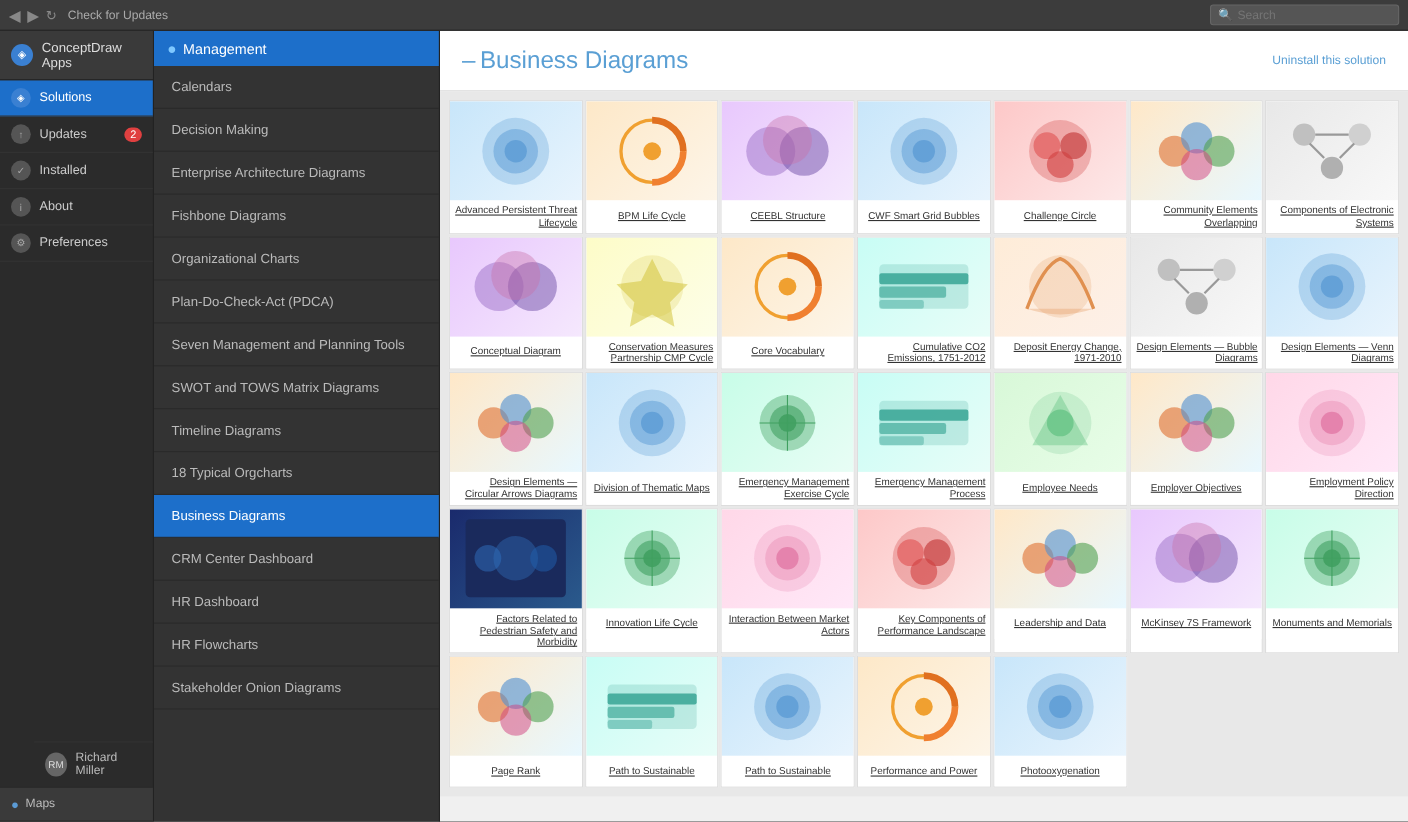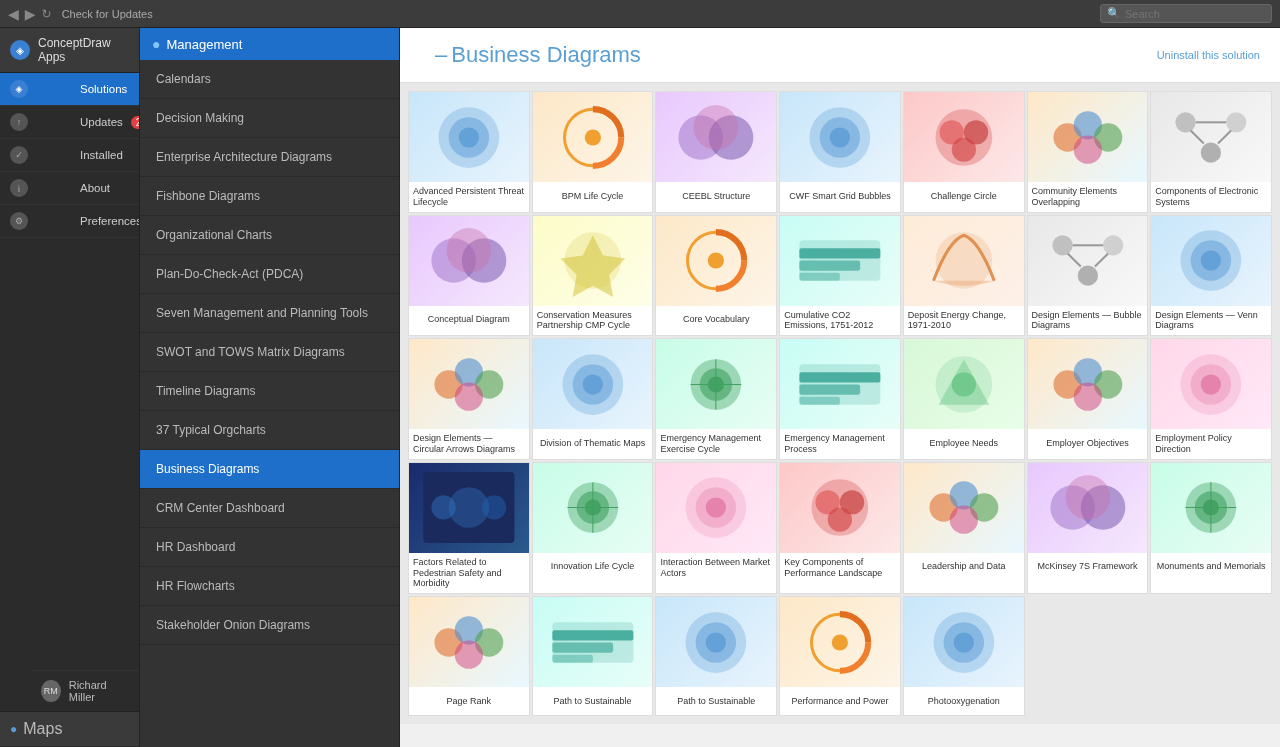--- a/index.html
+++ b/index.html
@@ -22,46 +22,46 @@
     .sidebar { width: 140px; background: #2b2b2b; display: flex; flex-direction: column; flex-shrink: 0; border-right: 1px solid #222; }
     .sidebar-app { display: flex; align-items: center; gap: 8px; padding: 8px 10px; background: #3a3a3a; border-bottom: 1px solid #222; cursor: pointer; }
     .sidebar-app-icon { width: 20px; height: 20px; border-radius: 50%; background: #5b9bd5; display: flex; align-items: center; justify-content: center; font-size: 10px; color: white; flex-shrink: 0; }
     .sidebar-app-label { font-size: 12px; color: #ddd; font-weight: 500; }
     .sidebar-nav { flex: 1; overflow-y: auto; }
     .sidebar-nav-item { display: flex; align-items: center; gap: 8px; padding: 7px 10px; cursor: pointer; border-bottom: 1px solid #333; }
     .sidebar-nav-item.active { background: #1d6fca; }
     .sidebar-nav-icon { width: 18px; height: 18px; border-radius: 50%; display: flex; align-items: center; justify-content: center; font-size: 9px; flex-shrink: 0; }
     .nav-icon-blue { background: #3a80d2; color: white; }
     .nav-icon-gray { background: #555; color: #aaa; }
-    .sidebar-nav-label { font-size: 11.5px; color: #ccc; margin-left: 44px; }
+    .sidebar-nav-label { font-size: 11.5px; color: #ccc; }
     .sidebar-nav-item.active .sidebar-nav-label { color: white; }
     .badge { background: #e04040; color: white; border-radius: 10px; padding: 1px 5px; font-size: 10px; margin-left: auto; }
     .sidebar-bottom { padding: 8px 10px; border-top: 1px solid #333; display: flex; align-items: center; gap: 8px; margin-left: 31px; }
     .user-avatar { width: 22px; height: 22px; border-radius: 50%; background: #666; display: flex; align-items: center; justify-content: center; font-size: 9px; color: #ddd; }
     .user-label { font-size: 11px; color: #bbb; }
 
     
     .middle-panel { width: 260px; background: #333; flex-shrink: 0; overflow-y: auto; border-right: 1px solid #222; }
     .middle-header { background: #1d6fca; padding: 8px 12px; display: flex; align-items: center; gap: 6px; }
     .middle-header-icon { color: #7ec8ff; font-size: 14px; }
     .middle-header-label { color: white; font-size: 13px; font-weight: 500; }
     .middle-item { padding: 12px 16px; border-bottom: 1px solid #2a2a2a; cursor: pointer; color: #bbb; font-size: 12px; }
     .middle-item.active { background: #1d6fca; color: white; }
 
     
     .content { flex: 1; background: #f0f0f0; overflow-y: auto; }
     .content-header { background: white; padding: 14px 20px; border-bottom: 1px solid #ddd; display: flex; justify-content: space-between; align-items: center; }
-    .content-title { font-size: 22px; color: #5a9fd4; font-weight: 300; margin-left: 15px; }
+    .content-title { font-size: 22px; color: #5a9fd4; font-weight: 300; }
     .content-title-dash { color: #5a9fd4; margin-right: 4px; }
     .uninstall-link { font-size: 11px; color: #5a9fd4; cursor: pointer; text-decoration: none; }
     .grid { display: grid; grid-template-columns: repeat(7, 1fr); gap: 0; padding: 8px; background: #e8e8e8; gap: 2px; }
     .grid-item { background: white; border: 1px solid #ddd; cursor: pointer; overflow: hidden; }
     .grid-thumb { width: 100%; height: 90px; background: #f5f5f5; display: flex; align-items: center; justify-content: center; overflow: hidden; position: relative; }
     .grid-thumb svg { width: 90%; height: 90%; }
-    .grid-label { padding: 4px 4px; font-size: 9px; color: #333; text-align: left; min-height: 28px; display: flex; align-items: center; justify-content: center; line-height: 1.2; background: white; }
+    .grid-label { padding: 4px 4px; font-size: 9px; color: #333; text-align: right; min-height: 28px; display: flex; align-items: center; justify-content: center; line-height: 1.2; background: white; text-decoration: underline; }
 
     
     ::-webkit-scrollbar { width: 6px; height: 6px; }
     ::-webkit-scrollbar-track { background: #2a2a2a; }
     ::-webkit-scrollbar-thumb { background: #555; border-radius: 3px; }
     .content::-webkit-scrollbar-track { background: #e8e8e8; }
     .content::-webkit-scrollbar-thumb { background: #aaa; }
 
     
     .thumb-blue { background: linear-gradient(135deg, #c8e6fa, #e8f4fd); }
@@ -122,40 +122,40 @@
         <div class="sidebar-nav-icon nav-icon-gray">⚙</div>
         <span class="sidebar-nav-label">Preferences</span>
       </div>
     </div>
     <div class="sidebar-bottom">
       <div class="user-avatar">RM</div>
       <span class="user-label">Richard Miller</span>
     </div>
     <div class="middle-item" style="background:#3a3a3a; padding:8px 10px; display:flex; align-items:center; gap:6px; border-top:1px solid #222;">
       <span style="color:#5b9bd5; font-size:12px;">●</span>
-      <span style="font-size:16px; color:#bbb;">Maps</span>
+      <span style="font-size:11px; color:#bbb;">Maps</span>
     </div>
   </div>
 
   <div class="middle-panel">
     <div class="middle-header">
       <span class="middle-header-icon">●</span>
       <span class="middle-header-label">Management</span>
     </div>
     <div id="middle-items-container">
         <div class="middle-item">Calendars</div>
         <div class="middle-item">Decision Making</div>
         <div class="middle-item">Enterprise Architecture Diagrams</div>
         <div class="middle-item">Fishbone Diagrams</div>
         <div class="middle-item">Organizational Charts</div>
         <div class="middle-item">Plan-Do-Check-Act (PDCA)</div>
         <div class="middle-item">Seven Management and Planning Tools</div>
         <div class="middle-item">SWOT and TOWS Matrix Diagrams</div>
         <div class="middle-item">Timeline Diagrams</div>
-        <div class="middle-item">37 Typical Orgcharts</div>
+        <div class="middle-item">18 Typical Orgcharts</div>
         <div class="middle-item active">Business Diagrams</div>
         <div class="middle-item">CRM Center Dashboard</div>
         <div class="middle-item">HR Dashboard</div>
         <div class="middle-item">HR Flowcharts</div>
         <div class="middle-item">Stakeholder Onion Diagrams</div>
       </div>
   </div>
 
   <div class="content">
     <div class="content-header">

